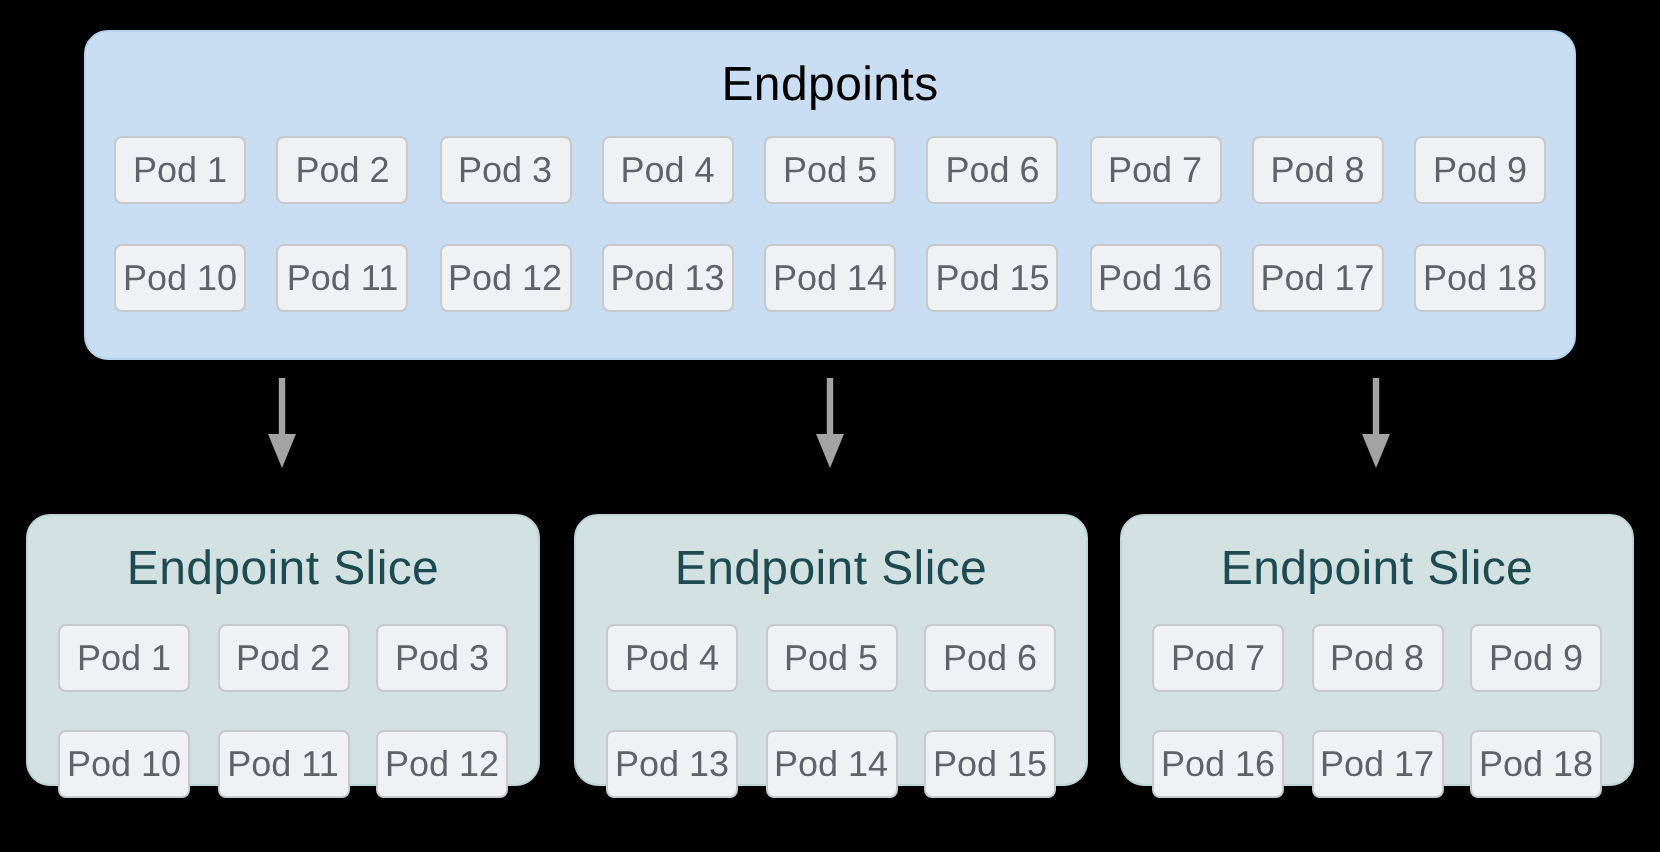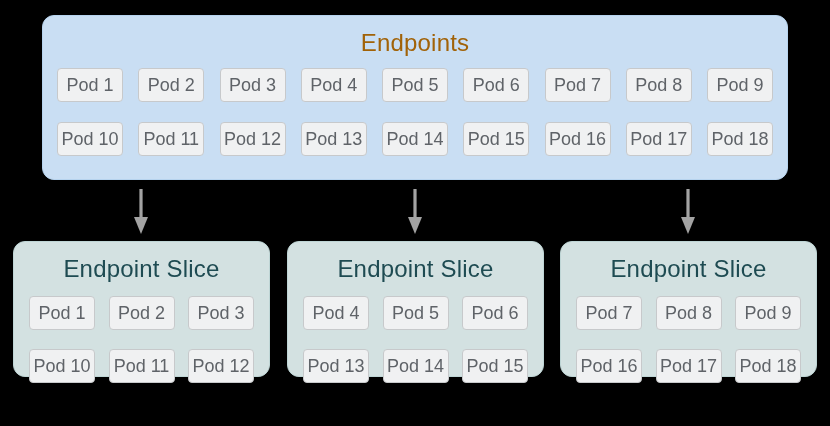--- a/index.html
+++ b/index.html
@@ -27,21 +27,21 @@
     border: 1px solid #b6d3ee;
     border-radius: 12px;
     box-sizing: border-box;
   }
   .endpoints-title {
     margin: 12px 0 0 0;
     text-align: center;
     font-size: 24px;
     font-weight: 500;
     line-height: 30px;
-    color: #a16207;
+    color: #000000;
     letter-spacing: 0.2px;
   }
   .endpoints-box .pod-row {
     display: flex;
     justify-content: space-between;
     padding: 0 14px;
   }
   .endpoints-box .pod-row.row-1 { margin-top: 10px; }
   .endpoints-box .pod-row.row-2 { margin-top: 20px; }
 
@@ -66,21 +66,21 @@
     position: absolute;
     top: 189px;
   }
   .arrow-1 { left: 132px; }
   .arrow-2 { left: 406px; }
   .arrow-3 { left: 679px; }
 
   
   .slice-box {
     position: absolute;
-    top: 241px;
+    top: 257px;
     width: 257px;
     height: 136px;
     background: #d3e1e1;
     border: 1px solid #bed5d5;
     border-radius: 12px;
     box-sizing: border-box;
   }
   .slice-1 { left: 13px; }
   .slice-2 { left: 287px; }
   .slice-3 { left: 560px; }

